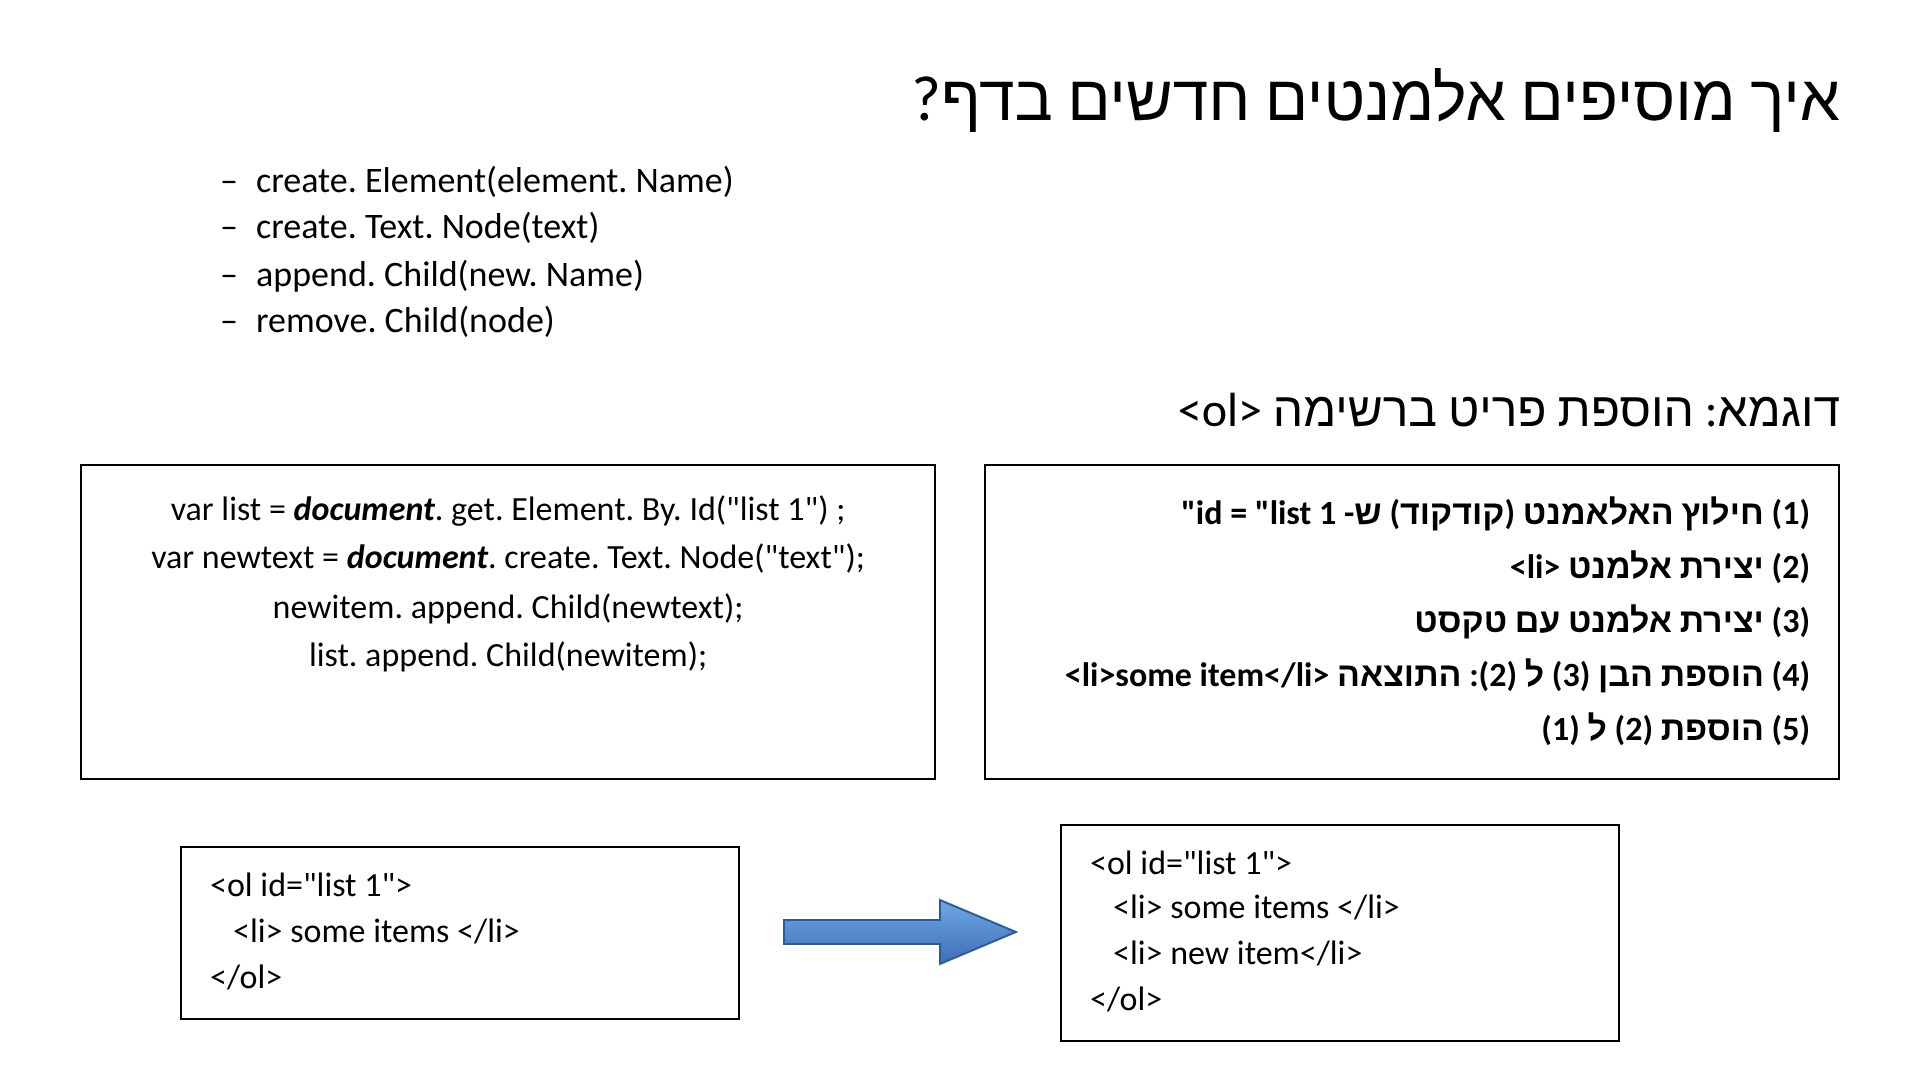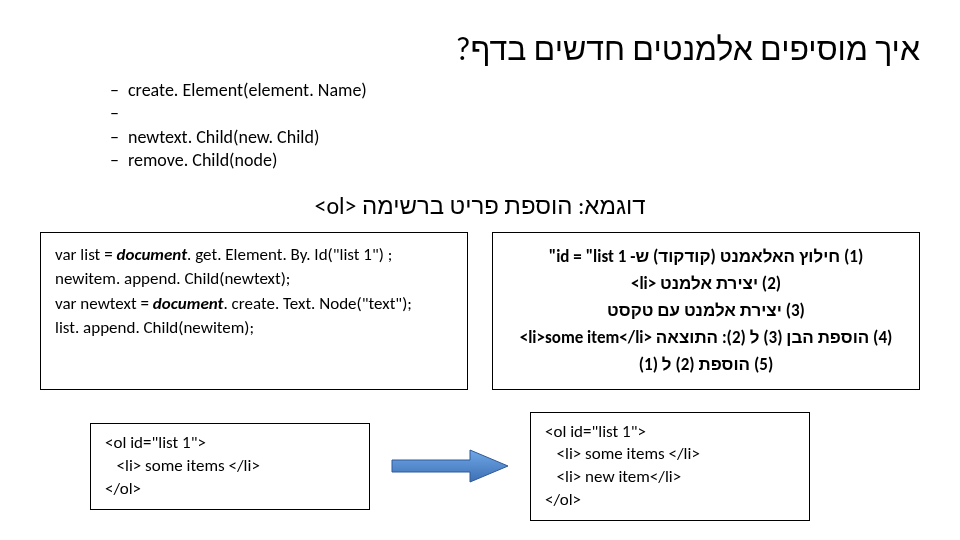--- a/index.html
+++ b/index.html
@@ -32,50 +32,50 @@
   }
   .bullets .row {
     display: flex;
     align-items: baseline;
   }
   .bullets .dash {
     width: 18px;
   }
   .example-title {
     direction: rtl;
-    text-align: center;
+    text-align: right;
     font-size: 24px;
     margin-top: 18px;
     margin-bottom: 12px;
   }
   .mid-row {
     display: flex;
     gap: 24px;
   }
   .code-box {
     border: 1px solid #000;
     padding: 10px 14px;
     font-size: 17px;
     line-height: 1.45;
     flex: 1 1 50%;
     box-sizing: border-box;
   }
-  .code-box .line { white-space: pre; }
+  .code-box .line { white-space: pre; text-align: center; }
   .bi { font-weight: 700; font-style: italic; }
   .steps-box {
     border: 1px solid #000;
     padding: 10px 14px;
     font-size: 17px;
     line-height: 1.6;
     flex: 1 1 50%;
     box-sizing: border-box;
     direction: rtl;
     text-align: right;
   }
-  .steps-box .step { font-weight: 700; text-align: center; }
+  .steps-box .step { font-weight: 700; }
   .steps-box .stepn { font-weight: 400; }
   .bottom-row {
     display: flex;
     align-items: center;
     margin-top: 22px;
     gap: 20px;
   }
   .snippet-box {
     border: 1px solid #000;
     padding: 8px 14px;
@@ -101,39 +101,40 @@
 
   <div class="title">איך מוסיפים אלמנטים חדשים בדף?</div>
 
   <div class="bullets">
     <div class="row">
       <span class="dash">–</span>
       <span>create. Element(element. Name)</span>
     </div>
     <div class="row">
       <span class="dash">–</span>
+      <span>create. Text. Node(text)</span>
     </div>
     <div class="row">
       <span class="dash">–</span>
-      <span>newtext. Child(new. Child)</span>
+      <span>append. Child(new. Name)</span>
     </div>
     <div class="row">
       <span class="dash">–</span>
       <span>remove. Child(node)</span>
     </div>
   </div>
 
   <div class="example-title">דוגמא: הוספת פריט ברשימה &lt;ol&gt;</div>
 
   <div class="mid-row">
 
     <div class="code-box">
       <div class="line"><span>var list = </span><span class="bi">document</span><span>. get. Element. By. Id("list 1") ;</span></div>
+      <div class="line"><span>var newtext = </span><span class="bi">document</span><span>. create. Text. Node("text");</span></div>
       <div class="line">newitem. append. Child(newtext);</div>
-      <div class="line"><span>var newtext = </span><span class="bi">document</span><span>. create. Text. Node("text");</span></div>
       <div class="line">list. append. Child(newitem);</div>
     </div>
 
     <div class="steps-box">
       <div class="step">(1) חילוץ האלאמנט (קודקוד) ש- id = "list 1"</div>
       <div class="step">(2) יצירת אלמנט &lt;li&gt;</div>
       <div class="step">(3) יצירת אלמנט עם טקסט</div>
       <div class="step"><span>(4) הוספת הבן (3) ל (2): התוצאה </span><span class="stepn" style="direction:ltr;unicode-bidi:embed;font-weight:bold;">&lt;li&gt;some item&lt;/li&gt;</span></div>
       <div class="step">(5) הוספת (2) ל (1)</div>
     </div>

